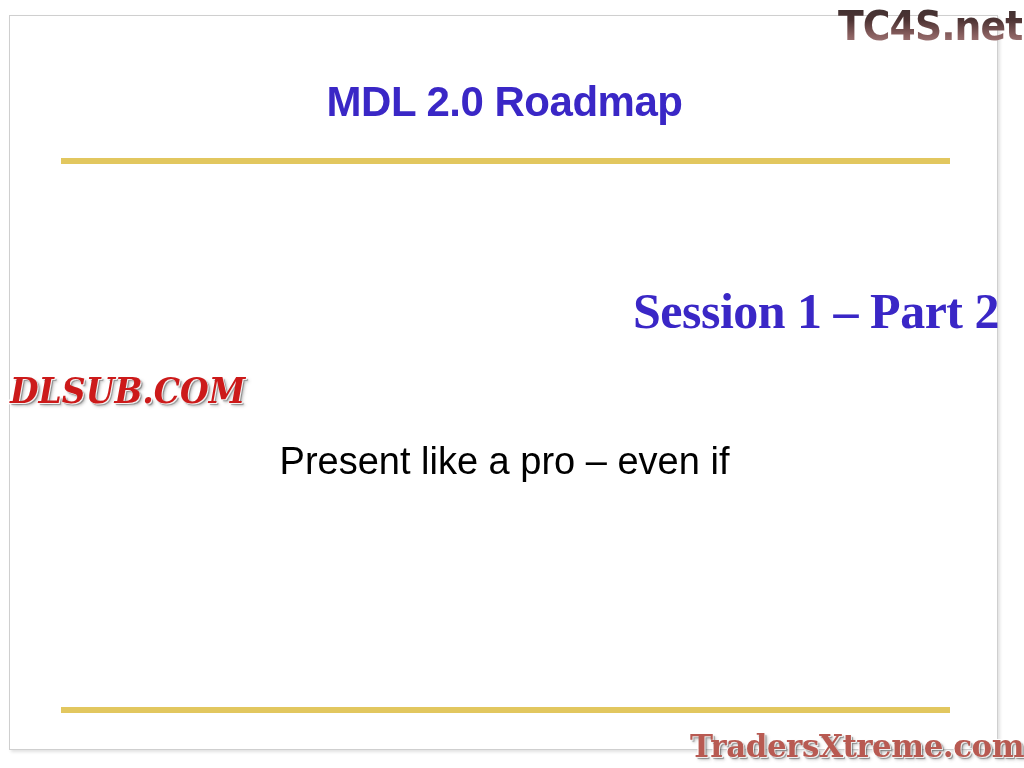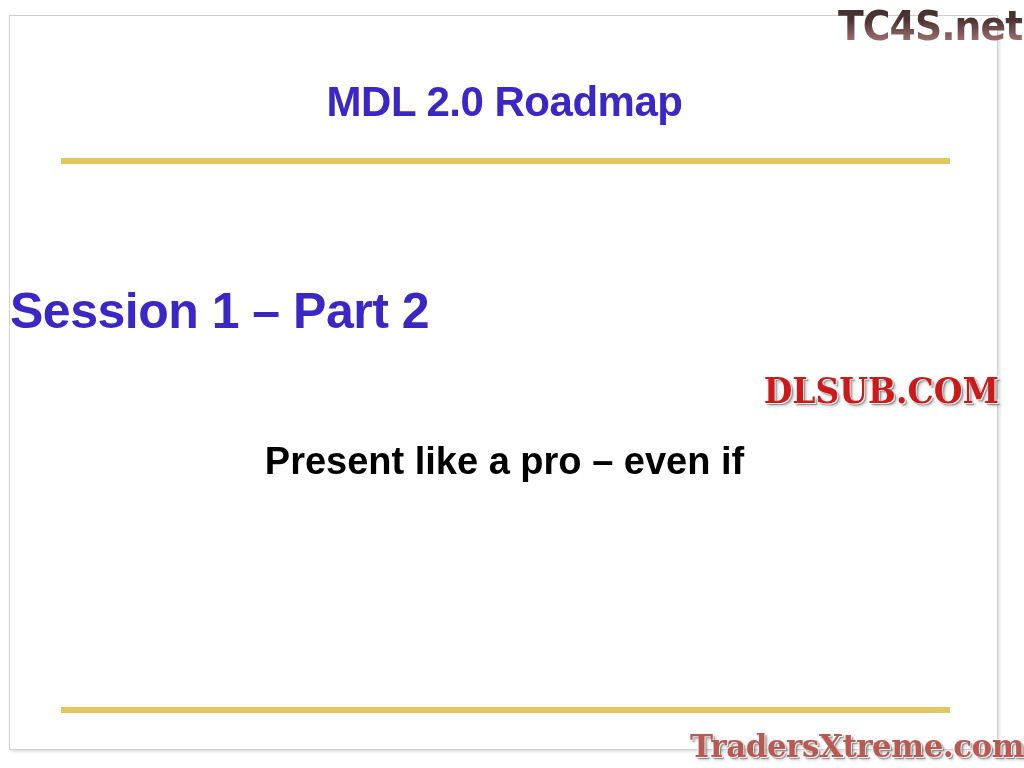--- a/index.html
+++ b/index.html
@@ -53,52 +53,53 @@
   }
   #rule-top { top: 142px; }
   #rule-bottom { top: 691px; }
 
   
   #session-heading {
     position: absolute;
     left: 0;
     top: 266px;
     width: 989px;
-    text-align: left;
-    font-family: Liberation Sans, sans-serif;
+    text-align: right;
+    font-family: Liberation Serif, serif;
     font-weight: bold;
     font-size: 50px;
     letter-spacing: -0.5px;
     color: #3a27c6;
     white-space: nowrap;
   }
 
   
   #body-text {
     position: absolute;
     left: 0;
     top: 420px;
     width: 989px;
     text-align: center;
     font-family: "Liberation Sans", sans-serif;
-    font-weight: bold;
+    font-weight: normal;
     font-size: 38px;
     line-height: 50px;
     color: #000000;
   }
   #body-text .line { display: block; white-space: nowrap; }
 
   
   #watermark-dlsub {
     position: absolute;
     left: 0;
     top: 355px;
     width: 989px;
-    text-align: right;
+    text-align: left;
     pointer-events: none;
+    font-style: italic;
   }
   #watermark-dlsub .wm-text {
     display: inline-block;
     font-family: "DejaVu Serif", serif;
     font-weight: bold;
     font-size: 33px;
     letter-spacing: 0px;
     color: #cc1a1a;
     -webkit-text-stroke: 2.5px #ffffff;
     paint-order: stroke fill;

